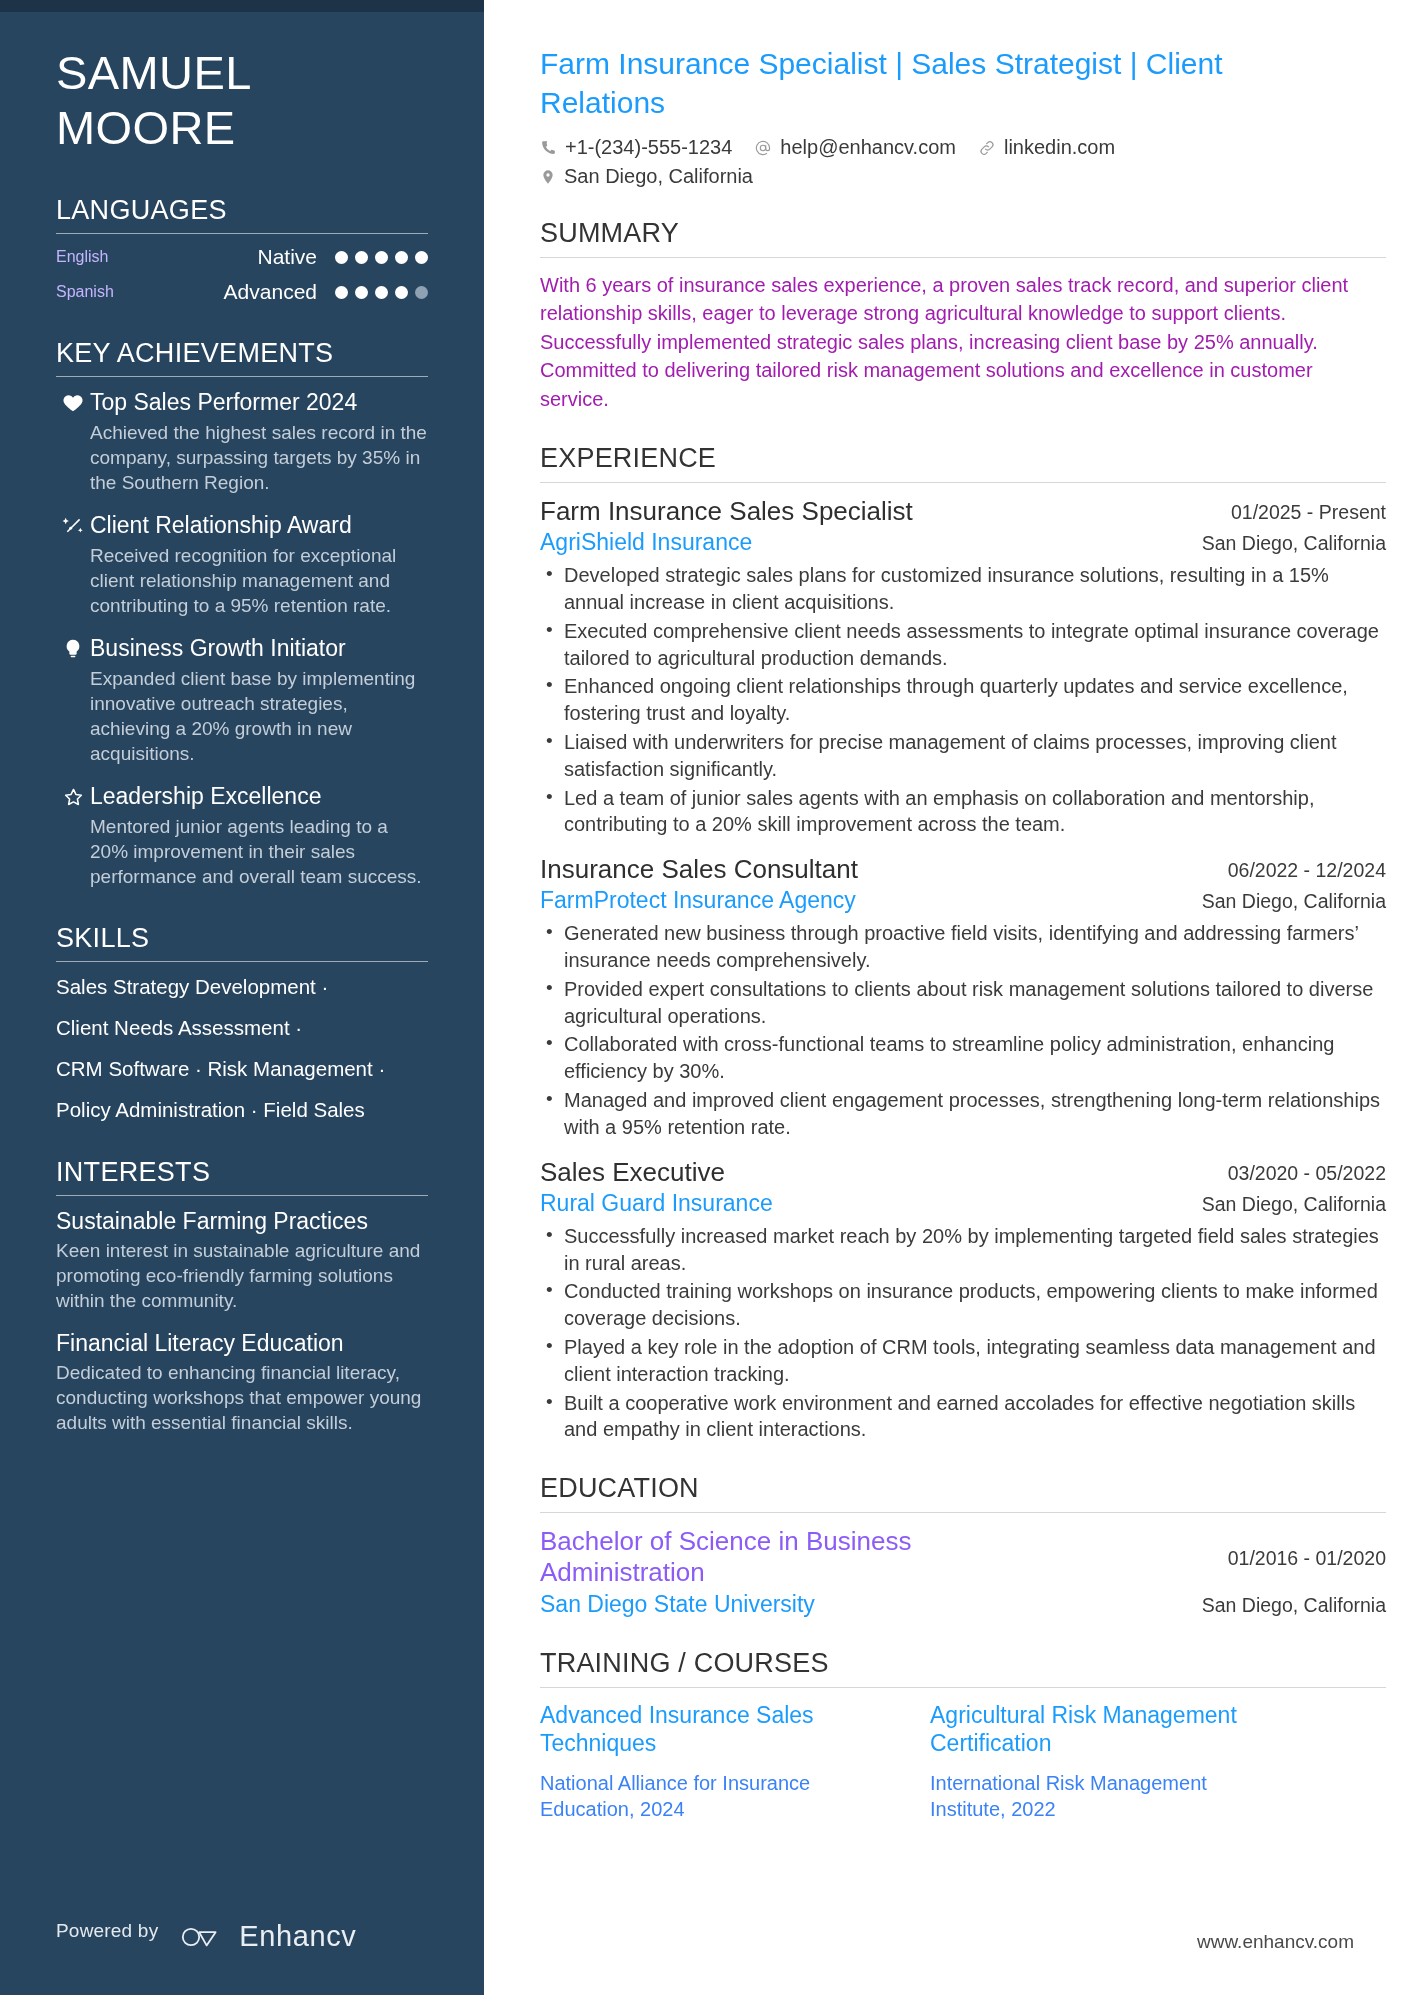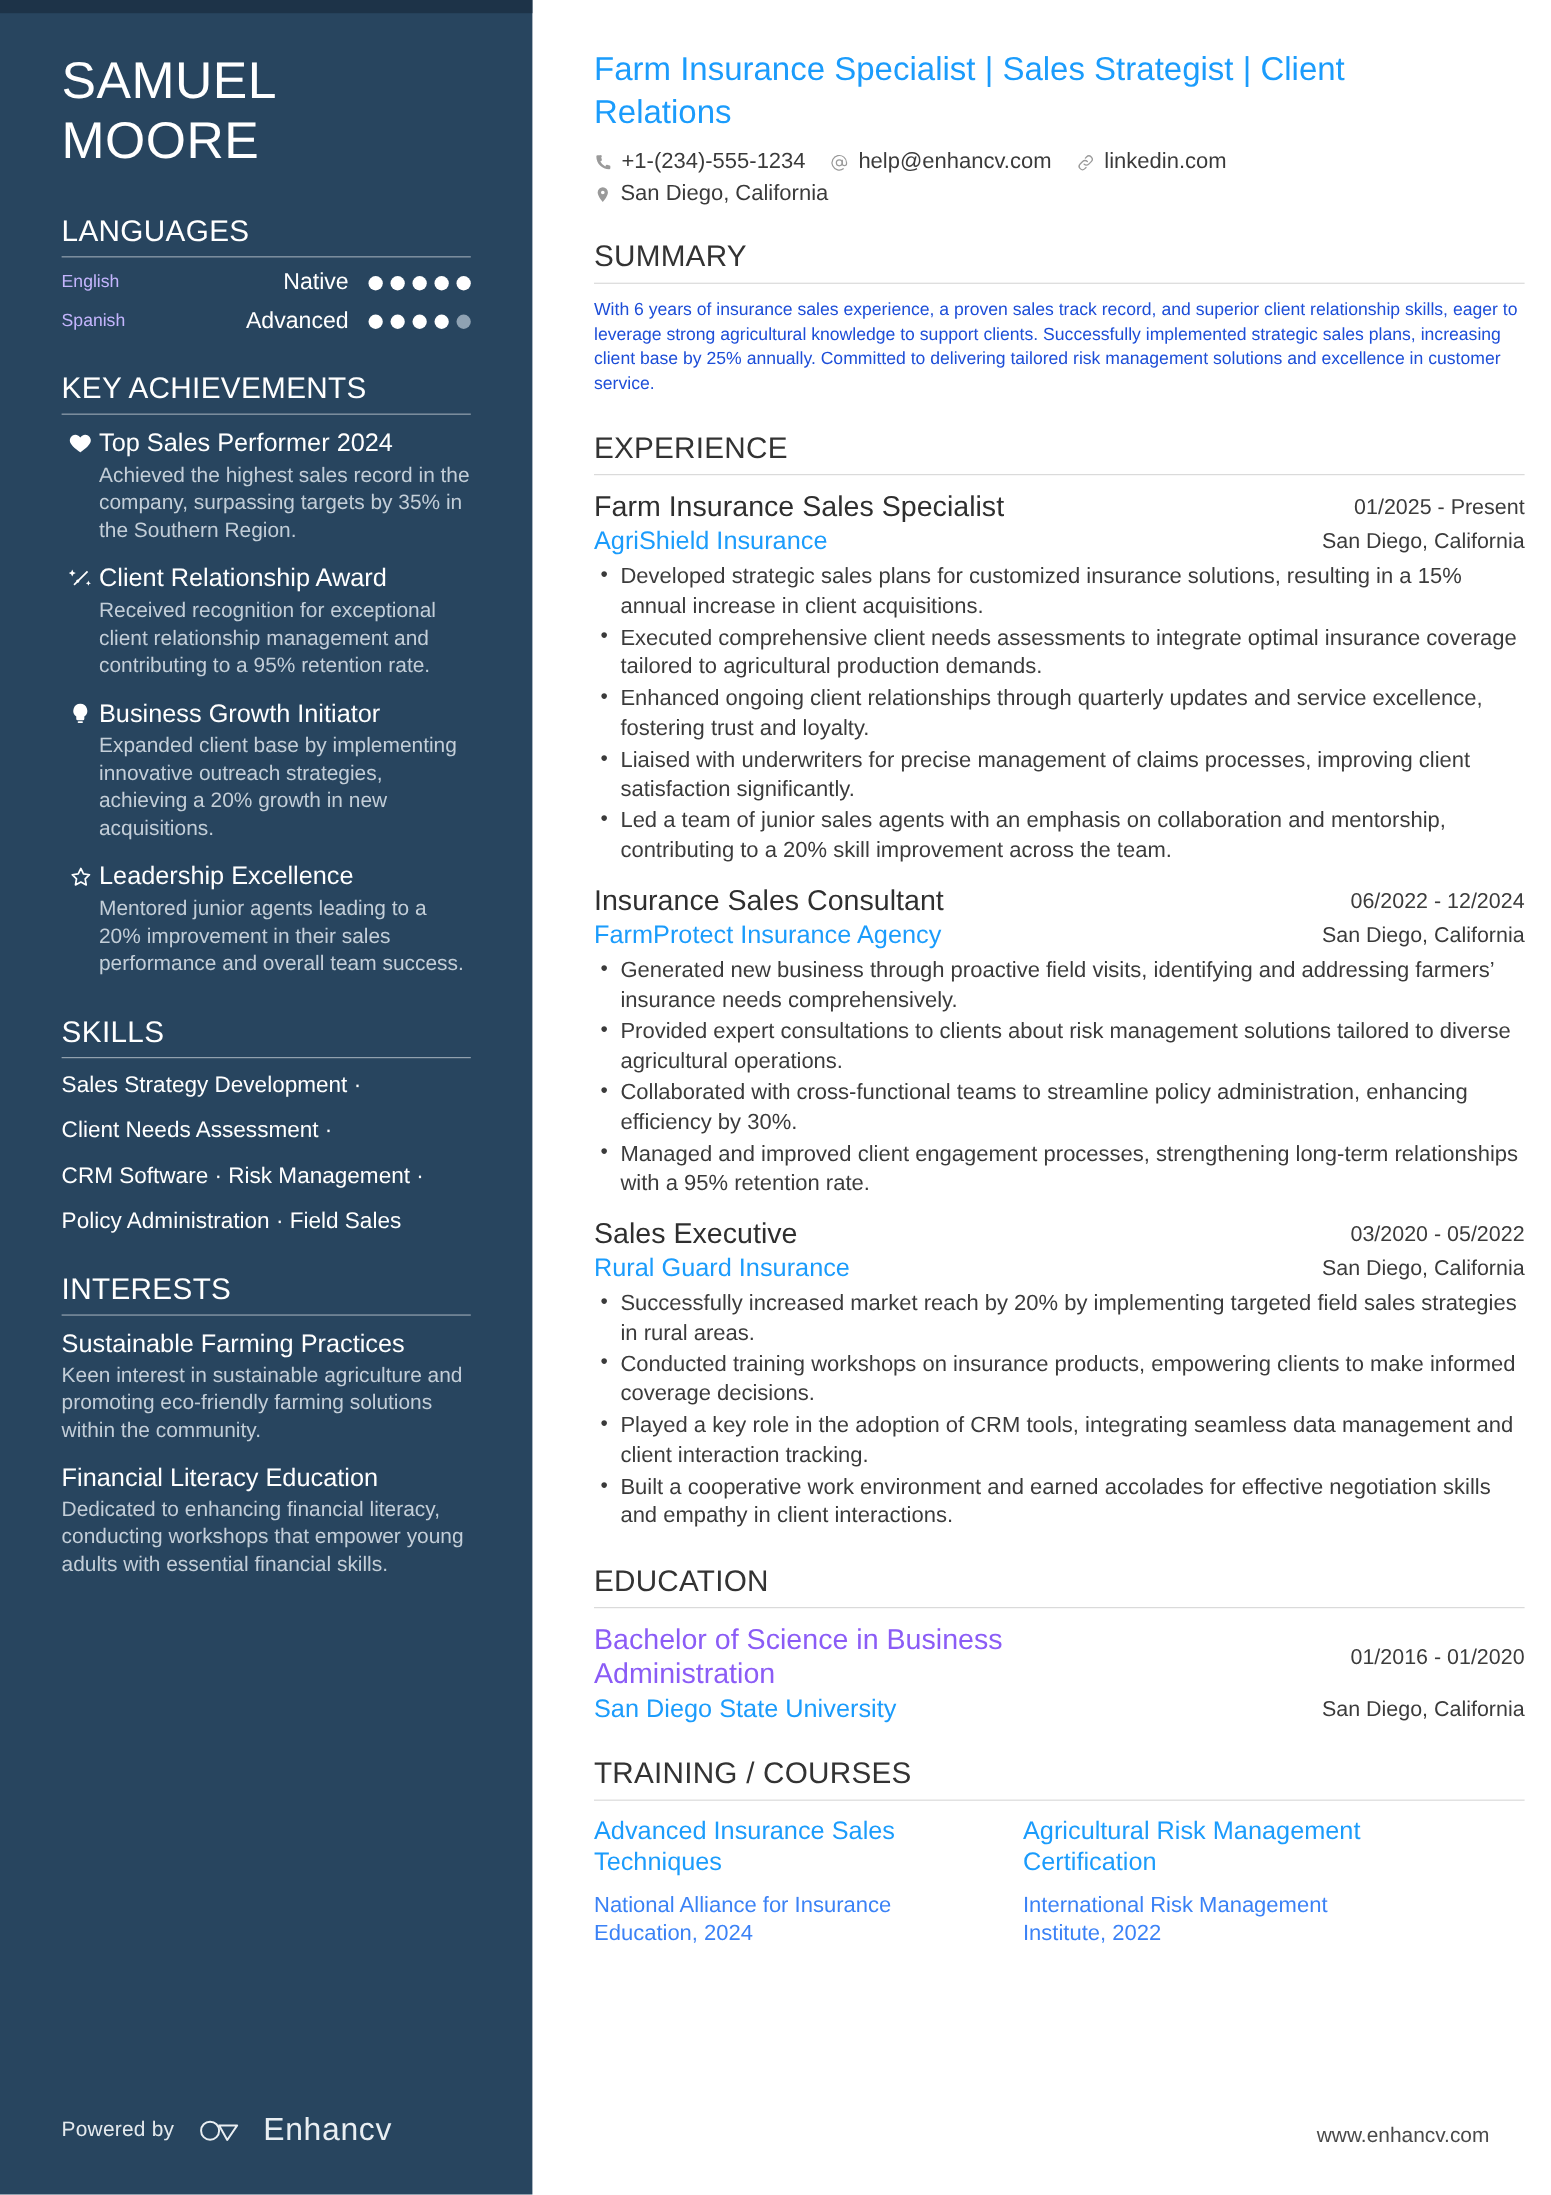--- a/index.html
+++ b/index.html
@@ -82,21 +82,21 @@
 
   
   .interest { margin-bottom:15px; }
   .interest-title { font-size:23px; line-height:1.22; color:#ffffff; margin-bottom:3px; }
   .interest-desc { font-size:19px; line-height:1.32; color:#c3ced8; }
 
   
   #sidebar-footer {
     position:absolute;
     left:56px; bottom:42px;
-    display:flex; align-items:center; gap:22px;
+    display:flex; align-items:flex-start; gap:22px;
   }
   #powered-by { font-size:19px; color:#e5eaee; letter-spacing:0.2px; }
   #enhancv-logo { display:flex; align-items:center; gap:11px; }
   #enhancv-word { font-size:29px; color:#e9eef2; letter-spacing:0.6px; font-weight:300; }
 
   
   #main {
     flex:1 1 auto;
     padding:44px 24px 0 56px;
     position:relative;
@@ -114,21 +114,21 @@
   .contact-item { display:flex; align-items:center; gap:8px; font-size:20px; color:#3a3a3a; }
   .contact-item svg { display:block; flex:0 0 auto; }
 
   .main-section { margin-top:30px; }
   .main-head {
     font-size:27px; font-weight:400; color:#333333; letter-spacing:0.2px;
     padding-bottom:8px;
   }
   .main-rule { height:1px; background:#d6d6d6; margin-bottom:13px; }
 
-  #summary-text { font-size:16px; line-height:1.42; color:#1d4ed8; }
+  #summary-text { font-size:20px; line-height:1.42; color:#a21caf; }
 
   .entry { margin-bottom:16px; }
   .entry-row { display:flex; align-items:center; justify-content:space-between; gap:24px; }
   .entry-title { font-size:26px; line-height:1.2; color:#2f2f2f; flex:1 1 auto; }
   .entry-meta { font-size:19.5px; color:#3b3b3b; white-space:nowrap; flex:0 0 auto; padding-top:2px; }
   .entry-sub { font-size:23px; color:#1b9cfc; flex:1 1 auto; }
   .entry-row.second { margin-top:2px; }
   ul.bullets { list-style:none; margin-top:6px; }
   ul.bullets li {
     position:relative;

